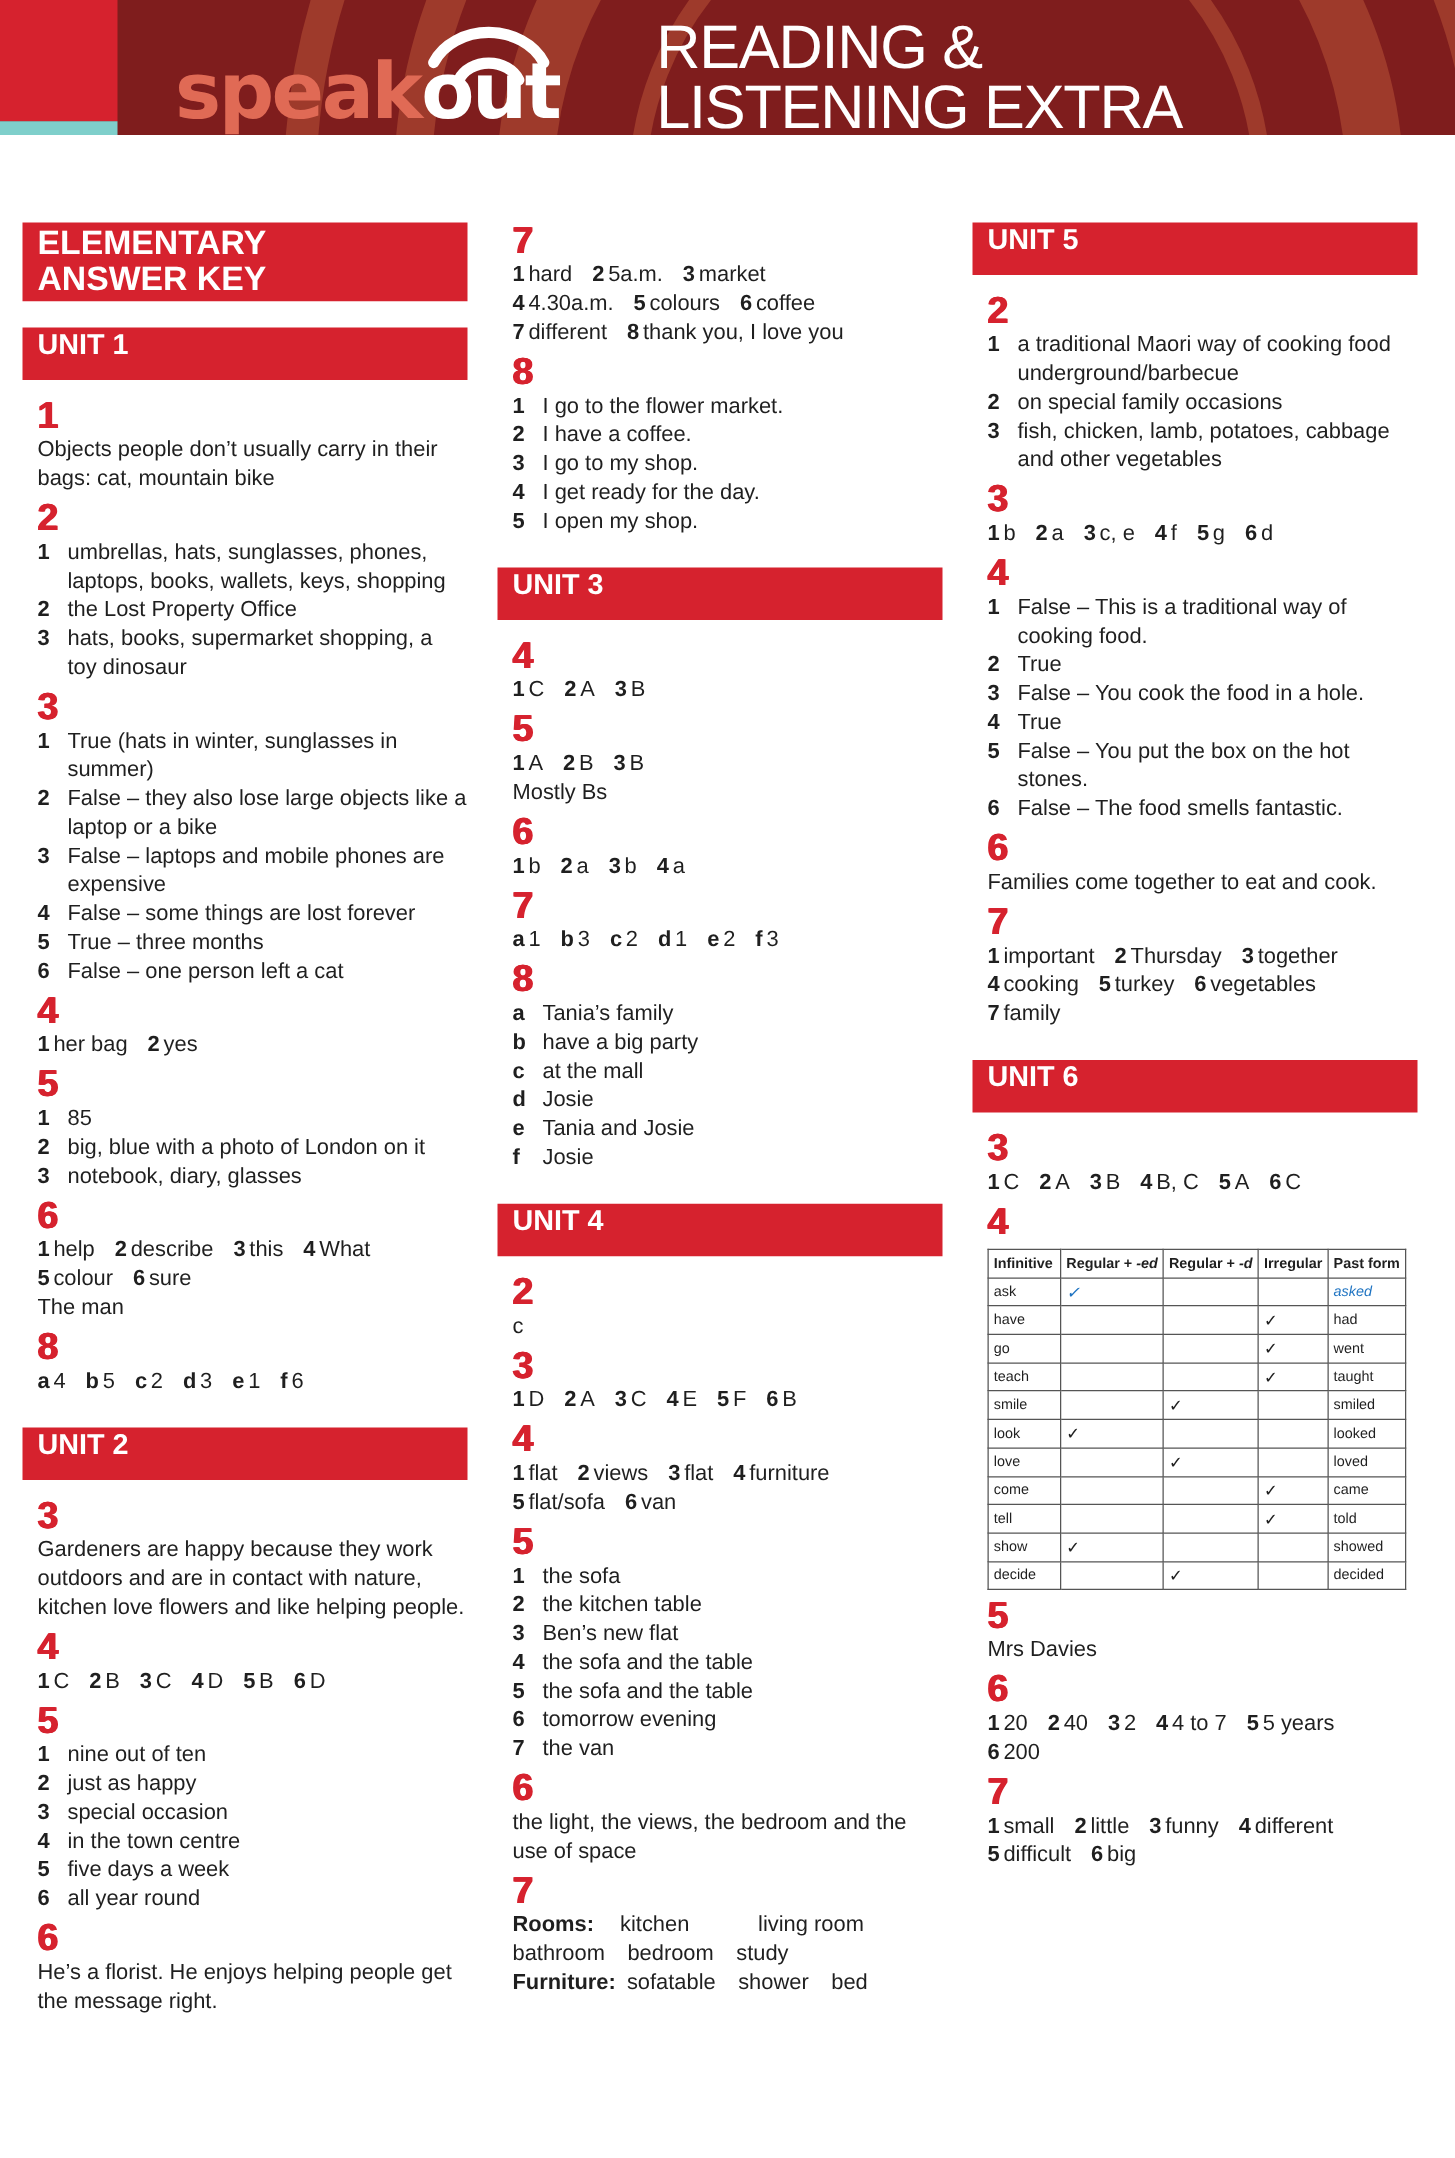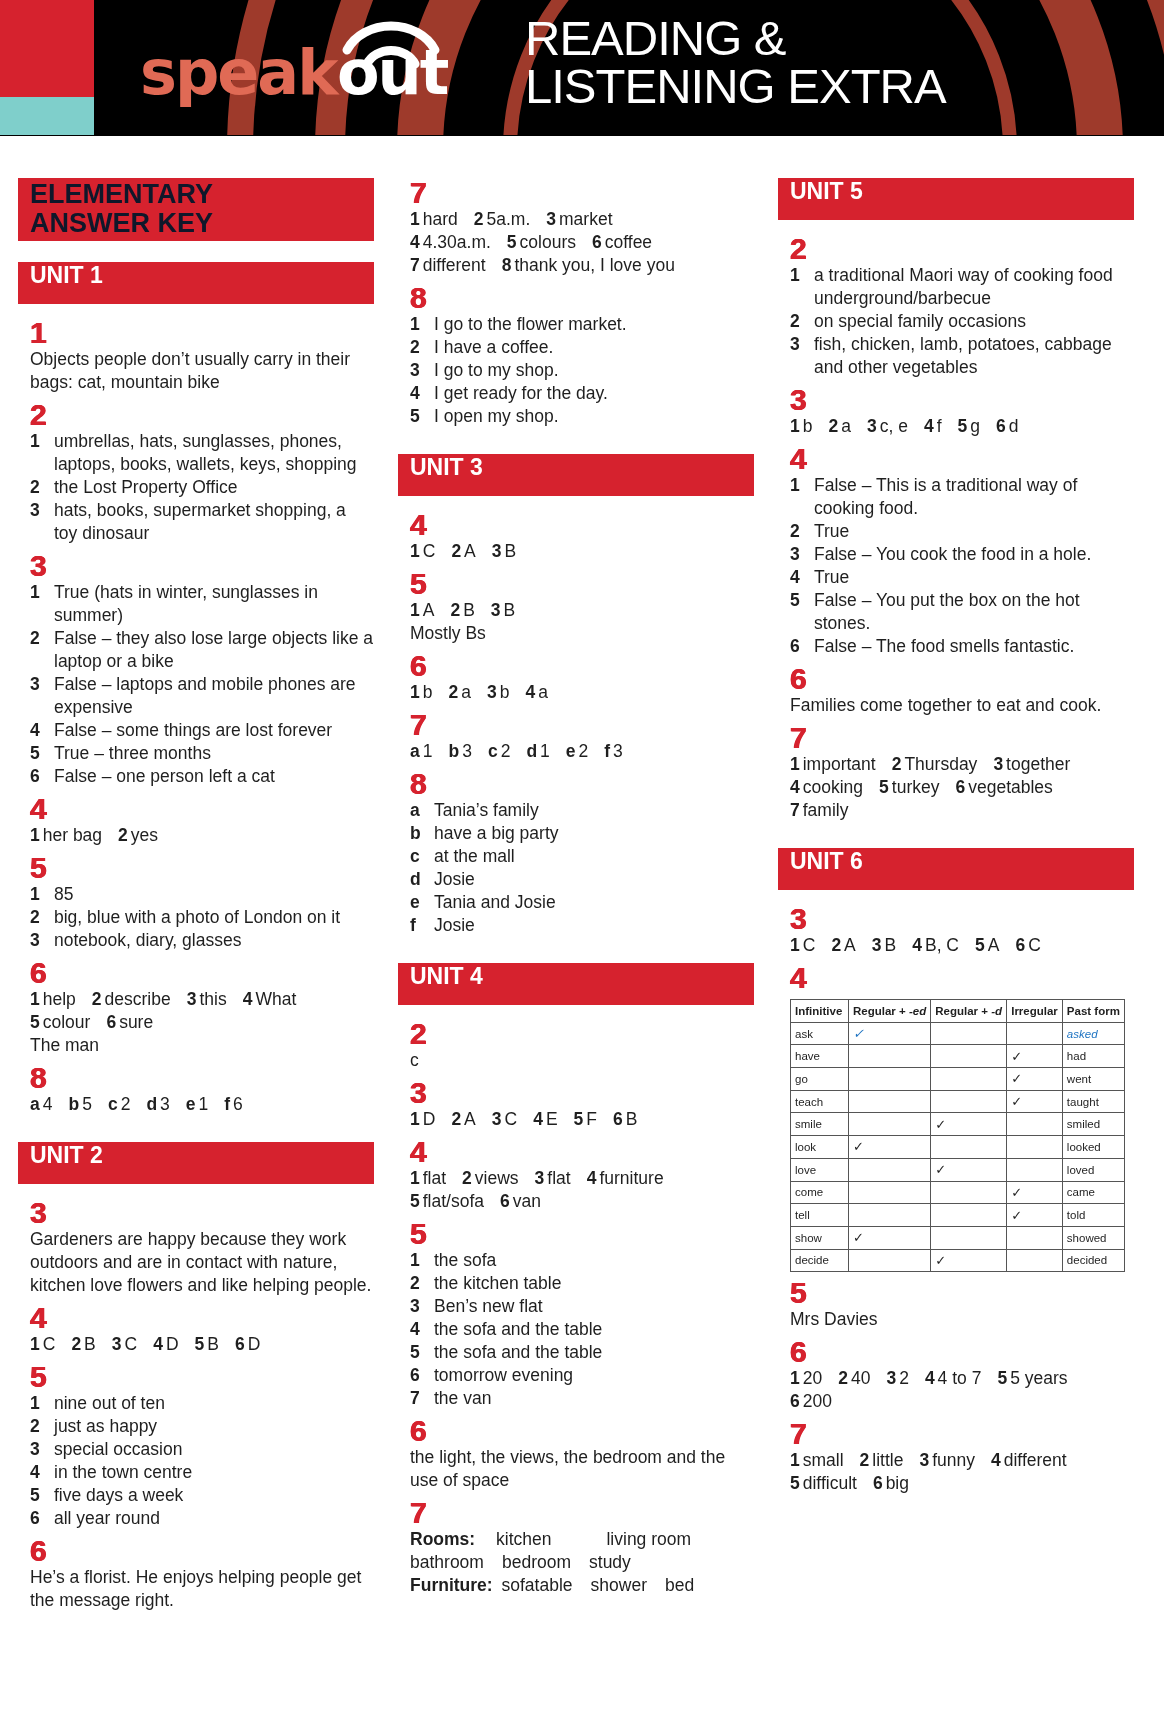--- a/index.html
+++ b/index.html
@@ -1,38 +1,38 @@
 <!DOCTYPE html>
 <html><head>
 <meta charset="utf-8">
 <style>
   html, body { margin: 0; padding: 0; }
   body {
     width: 1164px; height: 1726px; overflow: hidden; background: #ffffff;
     font-family: "DejaVu Sans", sans-serif; color: #1f1f1f; position: relative;
   }
   
-  .header { position: absolute; left: 0; top: 0; width: 1164px; height: 136px; background: #000000; overflow: hidden; }
+  .header { position: absolute; left: 0; top: 0; width: 1164px; height: 108px; background: #7f1d1d; overflow: hidden; }
   .hdr-red { position: absolute; left: 0; top: 0; width: 94px; height: 97px; background: #d6222e; }
   .hdr-teal { position: absolute; left: 0; top: 97px; width: 94px; height: 38px; background: #7fcfcb; }
   .hdr-arcs { position: absolute; left: 0; top: 0; }
   .logo { position: absolute; left: 140px; top: 18px; height: 110px; }
   .logo-speak { position: absolute; left: 0; top: 18px; font-family: "DejaVu Sans", sans-serif; font-weight: bold; font-size: 62px; color: #e06a55; letter-spacing: -2px; white-space: nowrap; }
   .logo-out { position: absolute; left: 197px; top: 18px; font-family: "DejaVu Sans", sans-serif; font-weight: bold; font-size: 62px; color: #ffffff; letter-spacing: -2px; white-space: nowrap; }
   .logo-waves { position: absolute; left: 195px; top: -8px; }
   .hdr-title { position: absolute; left: 525px; top: 14px; color: #ffffff; font-family: "Liberation Sans", sans-serif; font-size: 49px; line-height: 48px; letter-spacing: -1px; }
   .hdr-title div { white-space: nowrap; }
 
   
   .col { position: absolute; top: 178px; }
   .col1 { left: 18px; width: 356px; }
   .col2 { left: 398px; width: 356px; }
   .col3 { left: 778px; width: 356px; }
 
-  .title-box { background: #d6222e; color: #0f172a; font-family: "Liberation Sans", sans-serif; font-weight: bold; font-size: 27px; line-height: 29px; padding: 2px 12px 3px 12px; margin-bottom: 21px; }
+  .title-box { background: #d6222e; color: #ffffff; font-family: "Liberation Sans", sans-serif; font-weight: bold; font-size: 27px; line-height: 29px; padding: 2px 12px 3px 12px; margin-bottom: 21px; }
   .unit-bar { background: #d6222e; color: #fff; font-family: "Liberation Sans", sans-serif; font-weight: bold; font-size: 23px; line-height: 25px; padding: 1px 12px 16px 12px; height: 25px; margin-bottom: 14px; }
   .ex-num { color: #d6222e; font-family: "Liberation Sans", sans-serif; font-weight: 900; font-size: 30px; line-height: 30px; height: 30px; margin-left: 12px; margin-top: 6px; text-shadow: 0.6px 0 0 #d6222e, -0.6px 0 0 #d6222e; }
   .body { margin-left: 12px; font-family: "Liberation Sans", sans-serif; font-size: 17.5px; line-height: 23px; }
   .list-item { display: flex; }
   .li-num { font-weight: bold; width: 24px; flex-shrink: 0; }
   .li-text { flex: 1; }
   .inline-row { white-space: nowrap; }
   .pair { margin-right: 16px; }
   .pair b { margin-right: 3px; }
   .para { }

